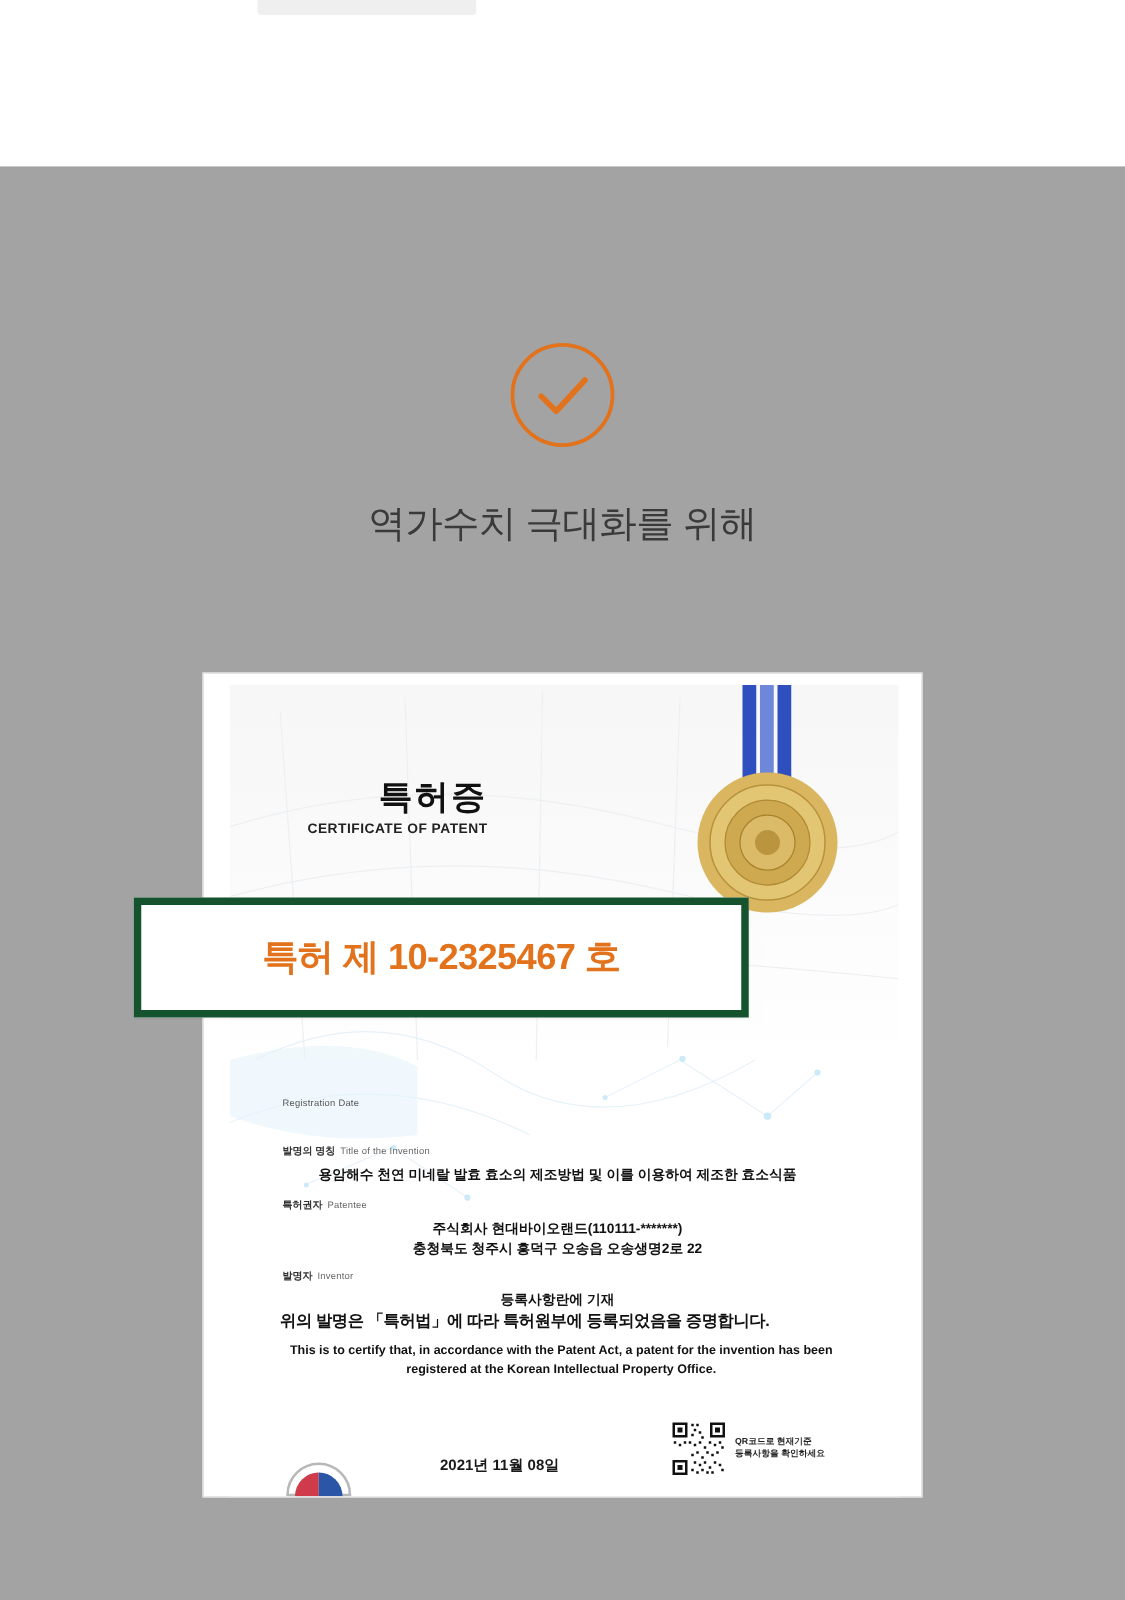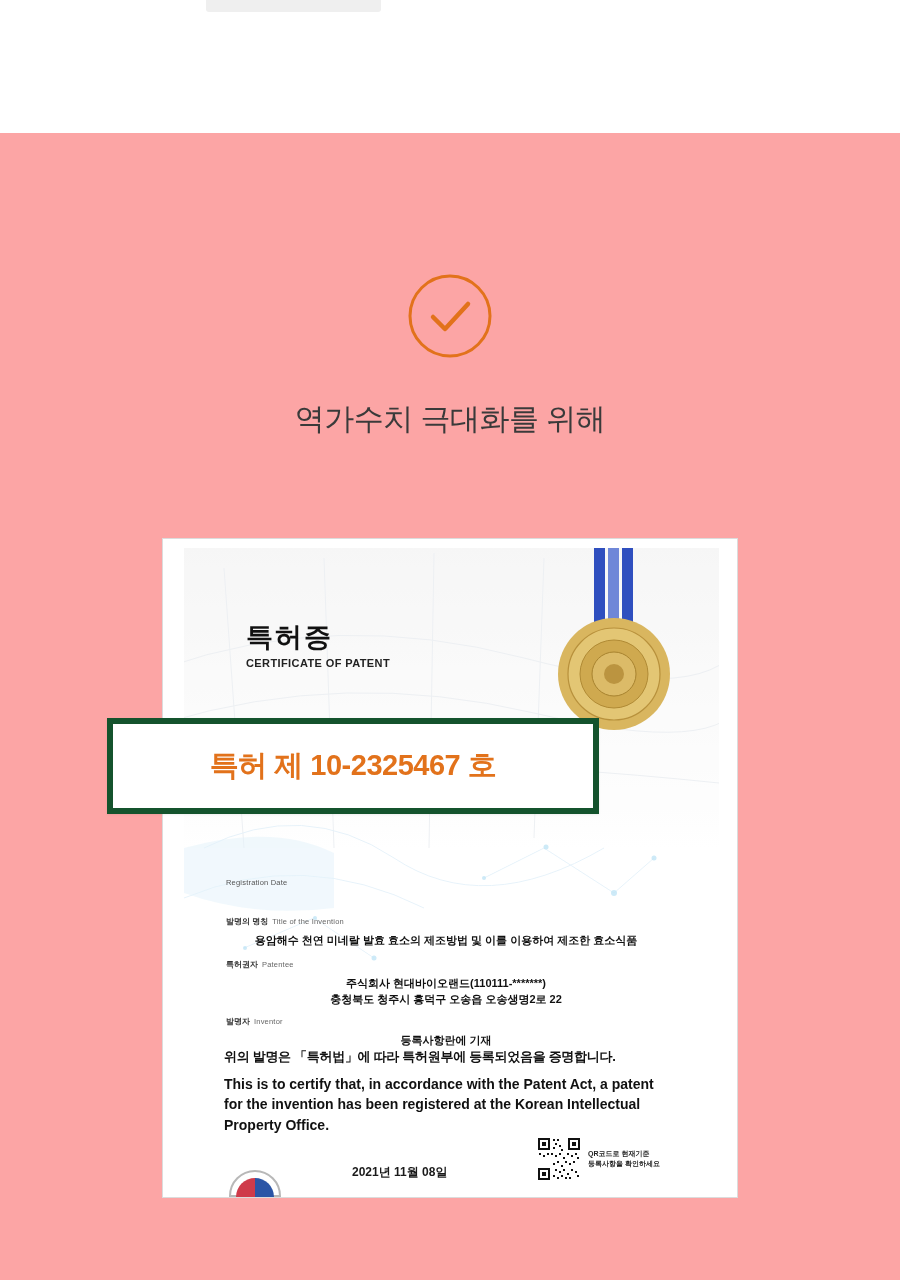--- a/index.html
+++ b/index.html
@@ -33,21 +33,21 @@
     left: 206px;
     top: -18px;
     width: 175px;
     height: 30px;
     background: #efefef;
     border-radius: 3px;
   }
 
   
   .grey-section {
-    background: #fca5a5;
+    background: #a3a3a3;
     padding-top: 140px;
     padding-bottom: 0;
     min-height: 1147px;
     box-sizing: border-box;
   }
 
   
   .check-badge {
     width: 86px;
     height: 86px;
@@ -111,20 +111,21 @@
     position: absolute;
     left: 62px;
     top: 75px;
   }
   .cert-head .ko {
     font-size: 27px;
     font-weight: bold;
     letter-spacing: 2px;
     color: #111;
     line-height: 1.1;
+    text-align: right;
   }
   .cert-head .en {
     margin-top: 4px;
     font-size: 11px;
     font-weight: bold;
     letter-spacing: 0.4px;
     color: #222;
   }
 
   
@@ -186,24 +187,25 @@
     width: 450px;
   }
   .statement .s-ko {
     font-size: 13px;
     font-weight: bold;
     color: #111;
     letter-spacing: -0.3px;
   }
   .statement .s-en {
     margin-top: 8px;
-    font-size: 14px;
+    font-size: 10px;
     font-weight: bold;
     color: #111;
     line-height: 1.45;
+    text-align: center;
   }
 
   .cert-date {
     position: absolute;
     left: 168px;
     top: 616px;
     font-size: 12px;
     font-weight: bold;
     color: #1a1a1a;
   }

